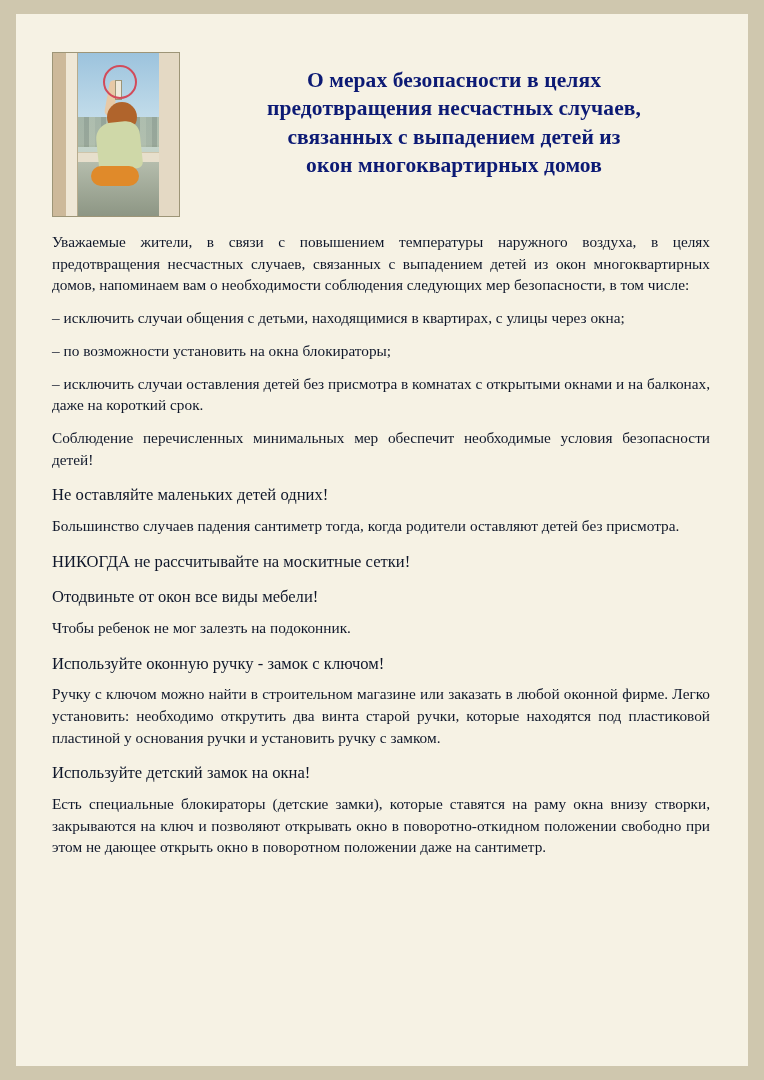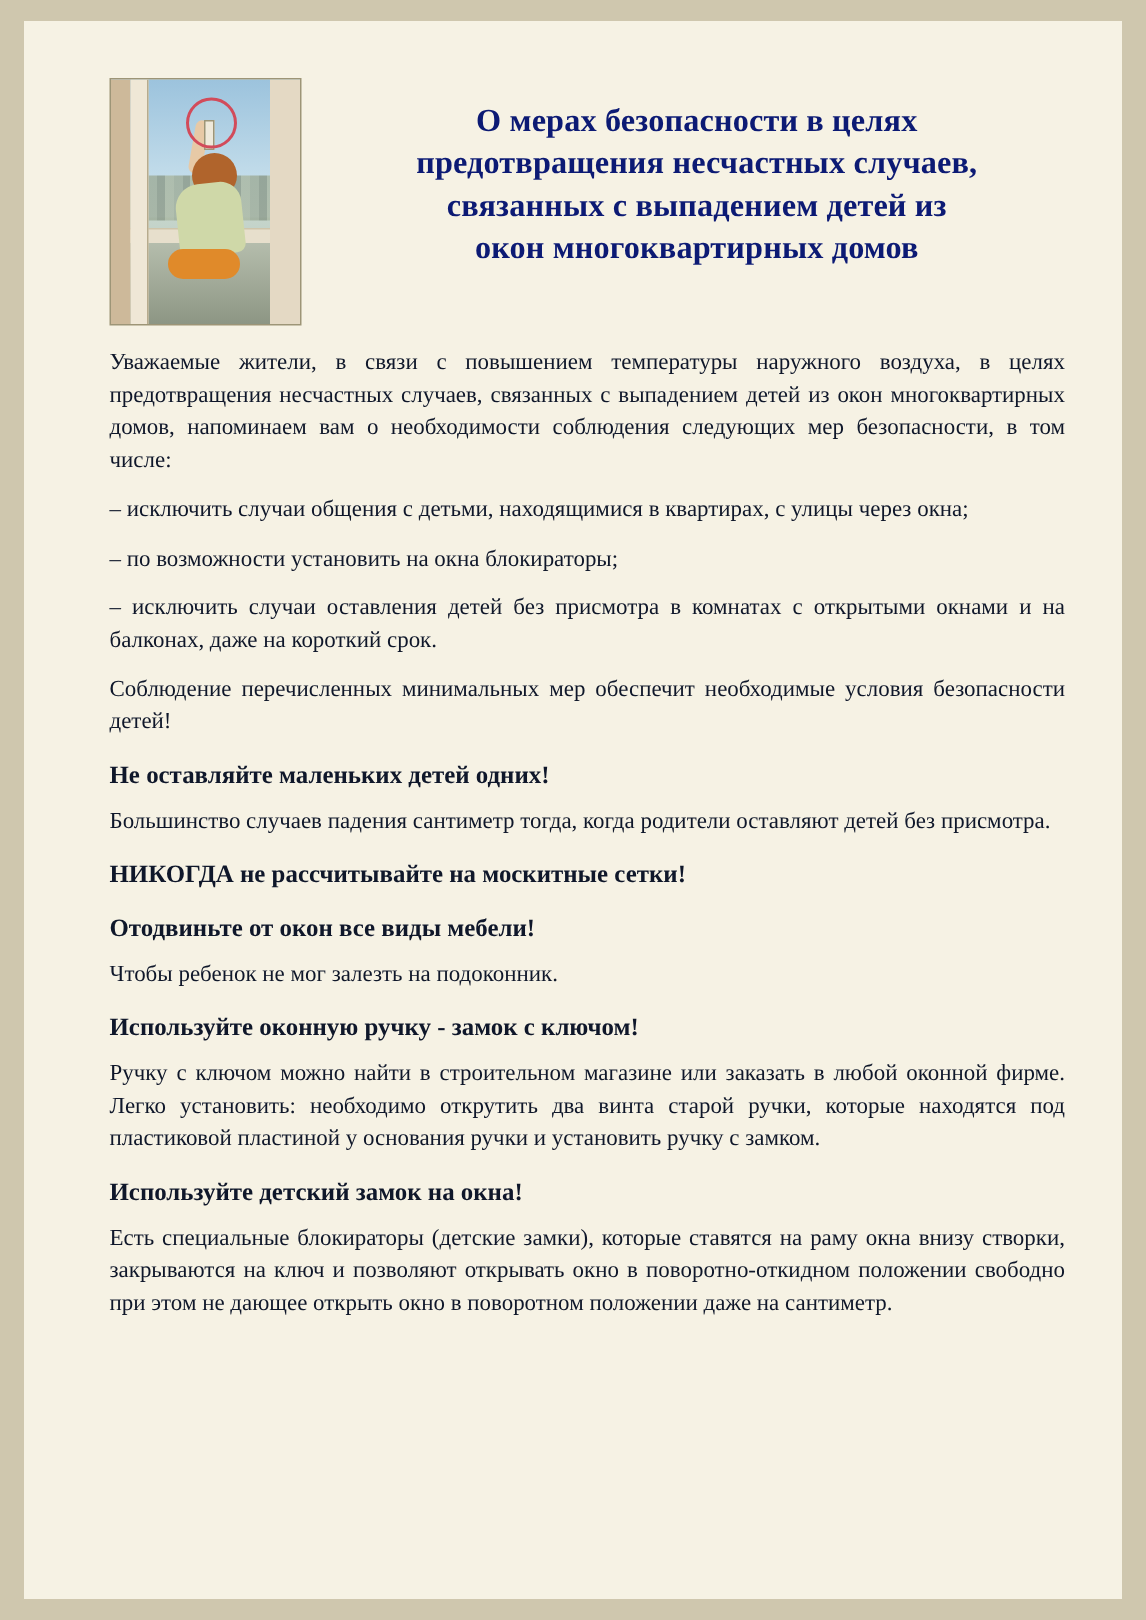--- a/index.html
+++ b/index.html
@@ -21,21 +21,21 @@
     box-sizing: border-box;
   }
   .sheet {
     position: absolute;
     left: 16px;
     top: 14px;
     width: 732px;
     height: 1052px;
     background: #f6f2e4;
     box-sizing: border-box;
-    padding: 38px 38px 18px 57px;
+    padding: 38px 38px 18px 36px;
   }
   
   .header {
     display: flex;
     align-items: flex-start;
     gap: 18px;
     margin-bottom: 14px;
   }
   .photo {
     position: relative;
@@ -151,21 +151,21 @@
     font-size: 15.3px;
     line-height: 1.42;
     color: #0f172a;
     text-align: justify;
   }
   .content p {
     margin: 0 0 11px 0;
   }
   .content h2 {
     font-size: 16.6px;
-    font-weight: bold;
+    font-weight: normal;
     margin: 14px 0 9px 0;
     line-height: 1.3;
     text-align: left;
   }
   .content p:last-child { margin-bottom: 0; }
 </style>
 </head>
 <body>
 
 <div class="page">

